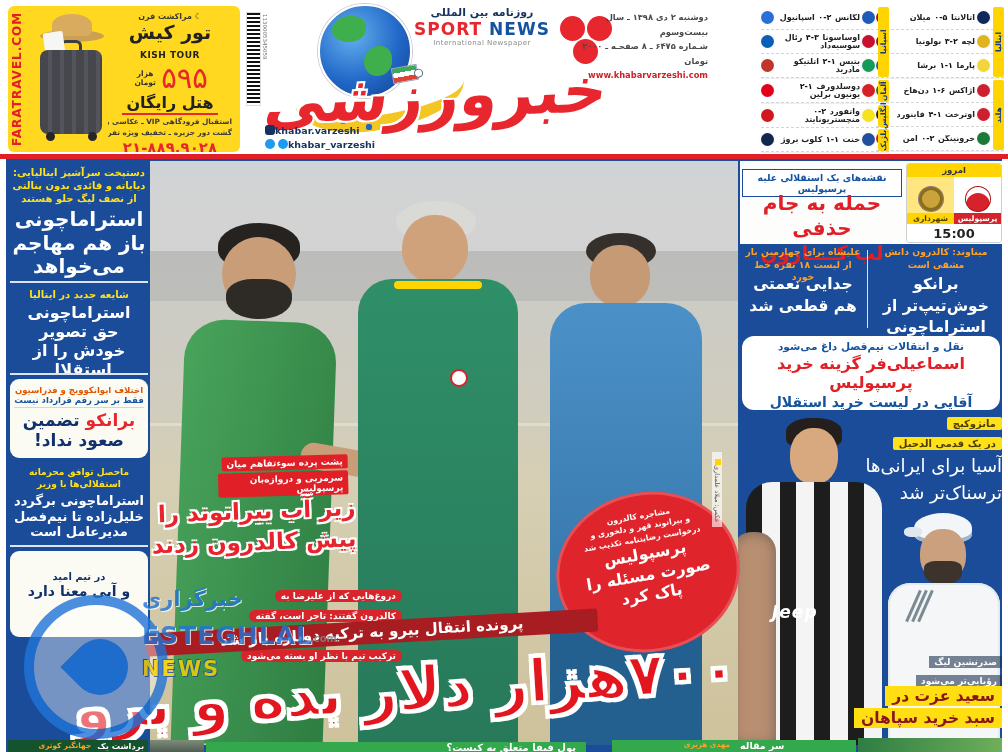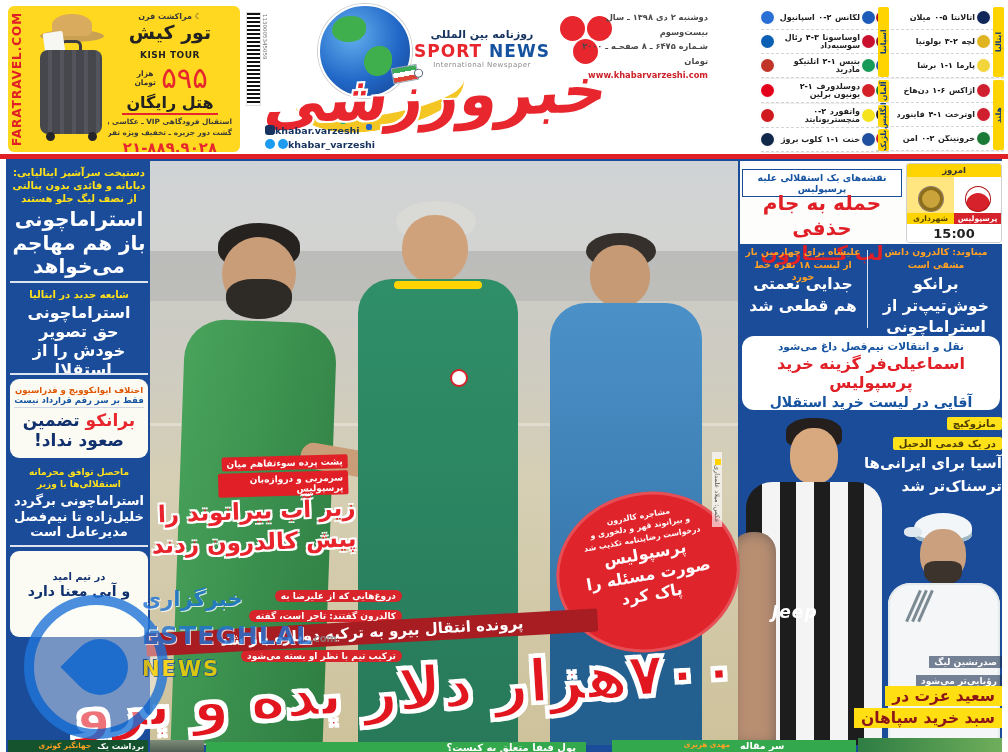--- a/index.html
+++ b/index.html
@@ -35,21 +35,21 @@
   .land{position:absolute;background:#3faf4e;border-radius:60% 45% 55% 50%;}
   .plane-glyph{position:absolute;right:8px;bottom:16px;color:#16325e;font-size:12px;transform:rotate(20deg);}
   .ribbon-yellow{left:296px;top:78px;width:170px;height:52px;border-bottom:15px solid #f3c623;border-radius:0 0 75% 55%/0 0 100% 85%;transform:rotate(-7deg);}
   .sport-dot{position:absolute;width:6px;height:6px;border-radius:2px;}
   .mini-flag{left:392px;top:66px;width:26px;height:16px;transform:rotate(-10deg);border:1px solid #9ab;
     background:linear-gradient(180deg,#3daa55 0 33%,#fff 33% 66%,#d43 66% 100%);}
   .mini-ball{position:absolute;right:-6px;top:4px;width:9px;height:9px;border-radius:50%;background:#fff;border:1px solid #567;}
   .script-title{left:258px;top:44px;width:356px;height:110px;font-size:62px;font-weight:800;color:#e8262d;
     transform:rotate(-2deg) skewX(-10deg);text-align:center;line-height:104px;letter-spacing:-2px;
     text-shadow:2px 2px 0 #fff,-2px -2px 0 #fff,2px -2px 0 #fff,-2px 2px 0 #fff;white-space:nowrap;}
-  .tagline{left:404px;top:28px;width:156px;text-align:center;}
+  .tagline{left:404px;top:6px;width:156px;text-align:center;}
   .tagline-fa{font-size:11px;font-weight:900;color:#16325e;}
   .tagline-en{font-size:17px;font-weight:900;letter-spacing:1px;}
   .tg-red{color:#e8262d;}.tg-blue{color:#1553a0;}
   .tagline-sub{font-size:7px;color:#8a8a8a;letter-spacing:.5px;}
   .dots-logo{left:560px;top:16px;width:56px;height:50px;}
   .dot-ball{position:absolute;width:25px;height:25px;border-radius:50%;background:#e8262d;}
   .social{left:262px;top:124px;width:120px;color:#16325e;font-weight:bold;font-size:9.5px;line-height:14px;}
   .soc-ic{display:inline-block;width:10px;height:10px;border-radius:3px;background:#16325e;margin-left:3px;vertical-align:-1px;}
   .soc-ic.round{border-radius:50%;background:#1d9bf0;}
   .pubinfo{left:574px;top:10px;width:134px;direction:rtl;text-align:right;font-size:8.3px;color:#4a4a4a;line-height:1.75;font-weight:bold;}
@@ -131,21 +131,21 @@
   .mc-time{height:18px;font-size:13px;font-weight:900;color:#222;text-align:center;line-height:19px;background:#fff;}
   .sub-k{color:#ffa125;font-weight:800;font-size:9.3px;line-height:1.35;direction:rtl;text-align:center;}
   .sub-h{color:#fff;font-weight:800;font-size:15.5px;line-height:1.4;direction:rtl;text-align:center;}
   .vdiv{left:867px;top:250px;width:1px;height:78px;background:rgba(255,255,255,.85);}
   .transfer{left:742px;top:336px;width:258px;height:74px;background:#fff;border-radius:12px;text-align:center;direction:rtl;padding-top:4px;}
   .tr-k{color:#1553a0;font-size:10.5px;font-weight:bold;}
   .tr-h1{color:#e01f26;font-size:16px;font-weight:900;margin-top:2px;}
   .tr-h2{color:#1553a0;font-size:14px;font-weight:800;margin-top:2px;}
   .asia-k{left:872px;top:412px;width:130px;direction:rtl;text-align:right;z-index:4;}
   .asia-k span{display:inline-block;background:#ffe11a;color:#4a3c00;font-size:10px;font-weight:800;padding:1px 6px;margin-bottom:2px;border-radius:2px;}
-  .asia-h{left:830px;top:452px;width:172px;direction:rtl;text-align:right;color:#fff;font-size:15px;font-weight:700;line-height:1.5;z-index:4;}
+  .asia-h{left:830px;top:452px;width:172px;direction:rtl;text-align:right;color:#fff;font-size:18px;font-weight:400;line-height:1.5;z-index:4;}
   .sep-k{left:880px;top:650px;width:122px;direction:rtl;text-align:right;z-index:4;}
   .sep-k span{display:inline-block;background:rgba(30,50,80,.6);color:#fff;font-size:9px;font-weight:bold;padding:1px 5px;margin-bottom:1px;}
   .sep-h{left:852px;top:686px;width:150px;direction:rtl;text-align:right;z-index:4;}
   .sep-h span{display:inline-block;background:#ffdf12;color:#8c1519;font-size:15.5px;font-weight:900;padding:1px 7px;margin-bottom:2px;}
 
   
   .mand{left:738px;top:412px;width:144px;height:333px;overflow:hidden;}
   .mand .hair{position:absolute;left:48px;top:6px;width:56px;height:30px;background:#241f1c;border-radius:45% 45% 30% 30%;}
   .mand .face{position:absolute;left:52px;top:16px;width:48px;height:56px;background:#d8a87f;border-radius:46%;}
   .mand .shirt{position:absolute;left:8px;top:70px;width:136px;height:263px;border-radius:26px 26px 0 0;

